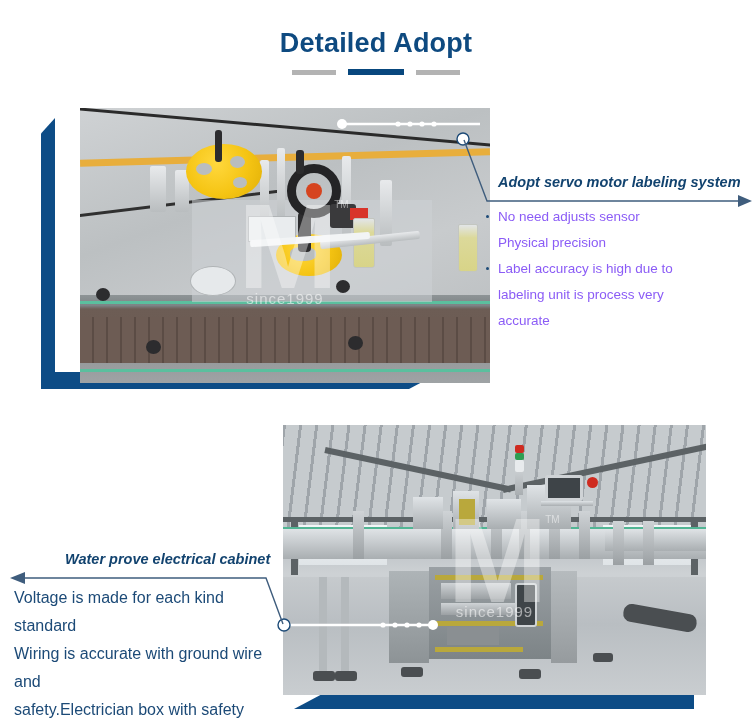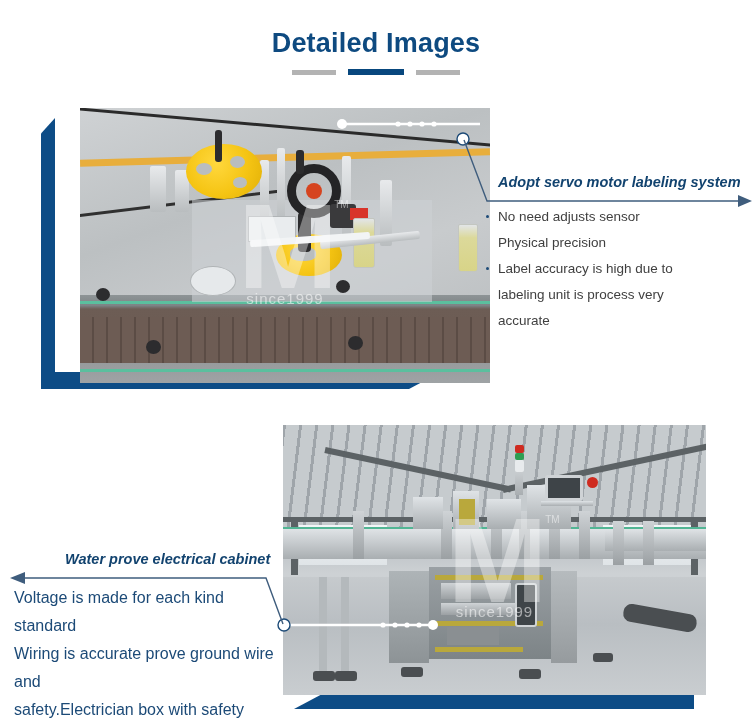--- a/index.html
+++ b/index.html
@@ -126,32 +126,32 @@
 
   
   .callout-svg { position:absolute; left:0; top:0; width:752px; height:721px; pointer-events:none; }
 
   
   .callout-title {
     position:absolute;
     font-size:14.5px; font-weight:bold; font-style:italic;
     color:#12436f; white-space:nowrap;
   }
-  .callout-list { position:absolute; color:#404040; font-size:13.5px; line-height:26px; }
+  .callout-list { position:absolute; color:#8b5cf6; font-size:13.5px; line-height:26px; }
   .callout-list li { list-style:none; position:relative; padding-left:13px; }
   .callout-list li:before {
     content:""; position:absolute; left:1px; top:11px;
     width:3px; height:3px; background:#1c4a77; border-radius:50%;
   }
   .callout-plain { position:absolute; color:#1c4a77; font-size:16px; line-height:28px; }
 </style>
 </head>
 <body>
 
-<div class="page-title">Detailed Images</div>
+<div class="page-title">Detailed Adopt</div>
 
 <div class="title-rule">
   <span class="rule-dash"></span>
   <span class="rule-dash active"></span>
   <span class="rule-dash"></span>
 </div>
 
 <div id="img1-wrap">
 
   <div class="accent" style="left:11px; top:18px; width:14px; height:258px; clip-path: polygon(0 6%, 100% 0, 100% 100%, 0 100%);"></div>
@@ -335,15 +335,15 @@
     <span>Label accuracy is high due to</span><br>
     <span>labeling unit is process very</span><br>
     <span>accurate</span>
   </li>
 </ul>
 
 <div class="callout-title" style="left:65px; top:551px;">Water prove electrical cabinet</div>
 
 <div class="callout-plain" style="left:14px; top:584px; width:266px;">
   <div>Voltage is made for each kind standard</div>
-  <div>Wiring is accurate prove ground wire and</div>
+  <div>Wiring is accurate with ground wire and</div>
   <div>safety.Electrician box with safety signs</div>
 </div>
 
 </body></html>

